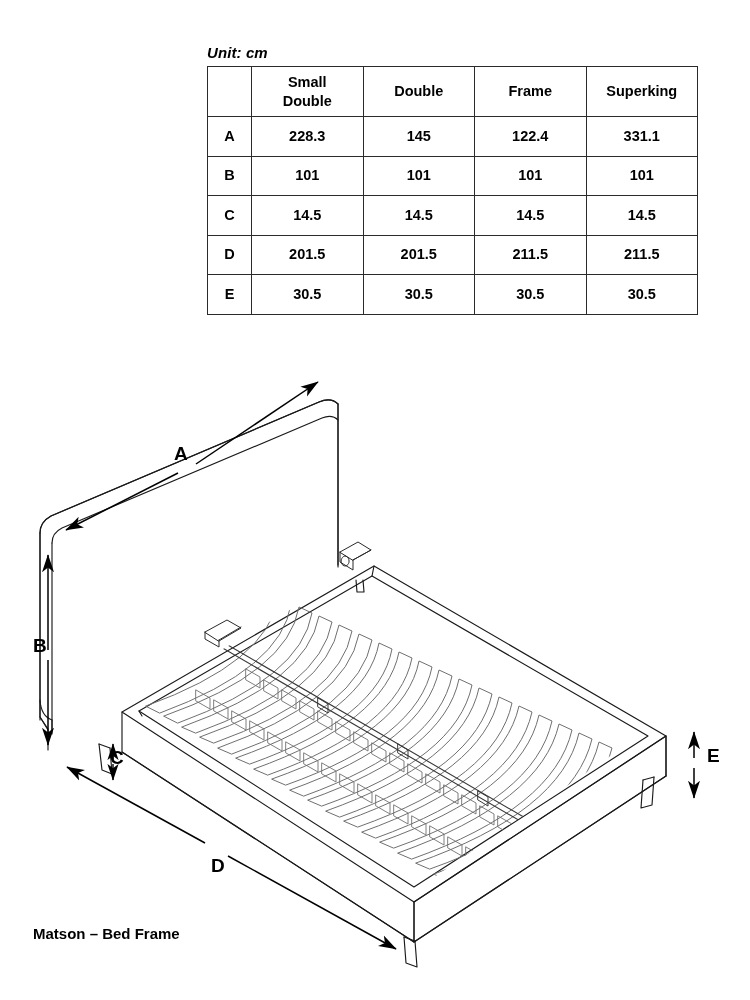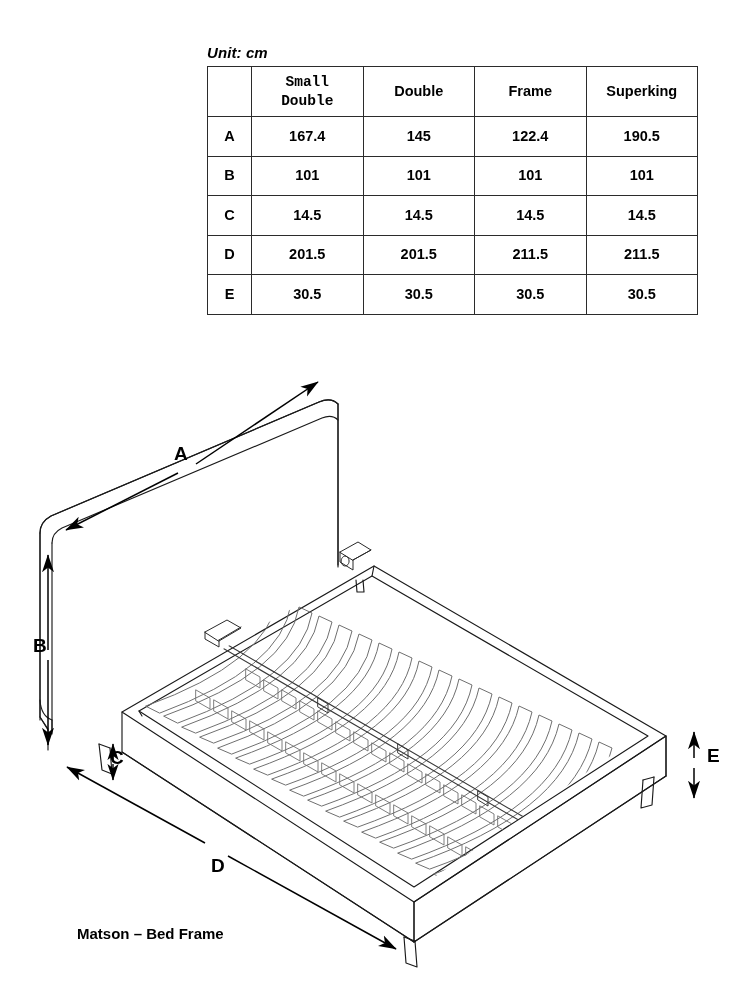--- a/index.html
+++ b/index.html
@@ -48,21 +48,21 @@
     color: #000;
   }
   #spec-table thead th {
     height: 49px;
   }
   #spec-table tbody td {
     height: 38.5px;
   }
   .col-label { width: 43px; }
   .col-size  { width: 110.5px; }
-  .hdr-two-line { line-height: 1.2; font-family: Liberation Mono, monospace; }
+  .hdr-two-line { line-height: 1.2; }
 
   
   #diagram {
     position: absolute;
     left: 0;
     top: 330px;
     width: 750px;
     height: 640px;
   }
   #diagram svg { display: block; }
@@ -83,21 +83,20 @@
   #dim-e { left: 707px; top: 746px; }
 
   
   #caption {
     position: absolute;
     left: 33px;
     top: 925px;
     font-size: 15px;
     font-weight: bold;
     white-space: nowrap;
-    margin-left: 44px;
   }
 </style>
 </head>
 <body>
 
 <div id="unit-label">Unit: cm</div>
 
 <table id="spec-table">
   <thead>
     <tr>
@@ -107,24 +106,24 @@
         <div>Double</div>
       </th>
       <th class="col-size">Double</th>
       <th class="col-size">Frame</th>
       <th class="col-size">Superking</th>
     </tr>
   </thead>
   <tbody>
     <tr>
       <td>A</td>
-      <td>167.4</td>
+      <td>228.3</td>
       <td>145</td>
       <td>122.4</td>
-      <td>190.5</td>
+      <td>331.1</td>
     </tr>
     <tr>
       <td>B</td>
       <td>101</td>
       <td>101</td>
       <td>101</td>
       <td>101</td>
     </tr>
     <tr>
       <td>C</td>

